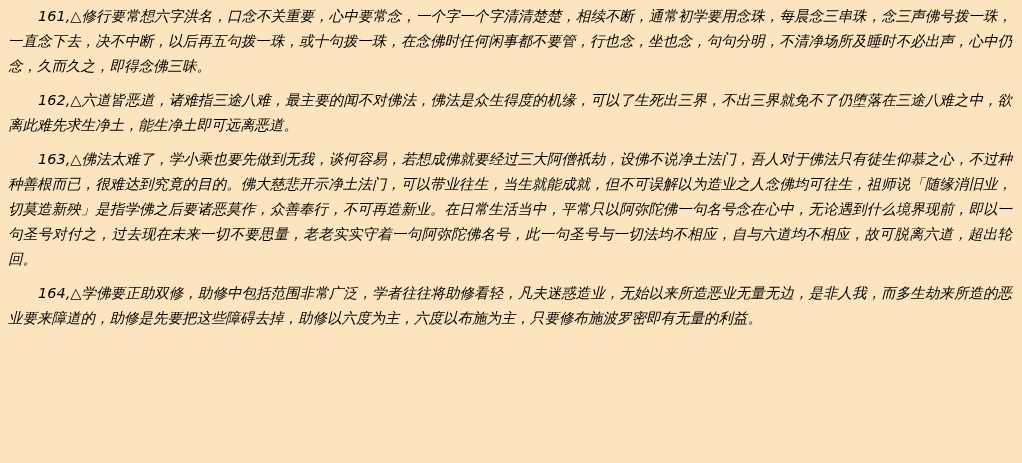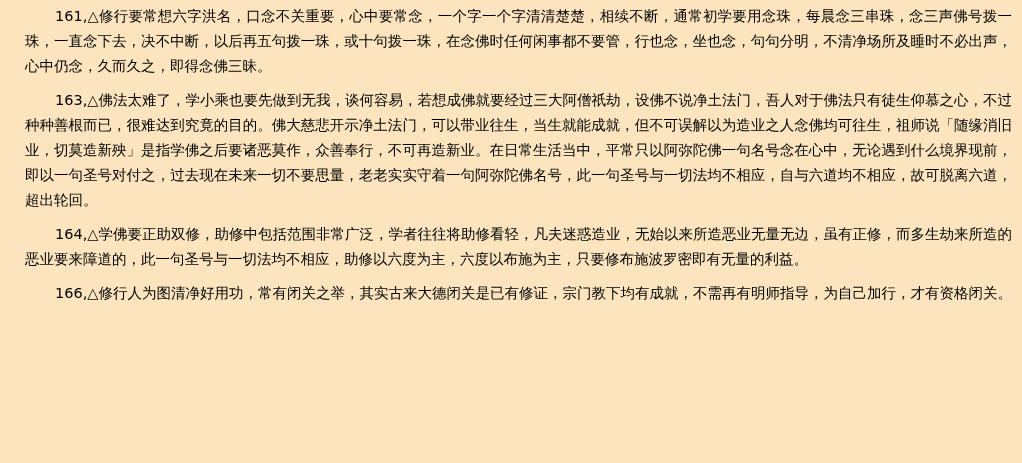--- a/index.html
+++ b/index.html
@@ -12,21 +12,22 @@
     background: #FCE5BE;
     font-family: "DejaVu Sans", "Liberation Sans", sans-serif;
     color: #000000;
     overflow: hidden;
   }
   #page {
     width: 1022px;
     height: 463px;
     background: #FCE5BE;
     box-sizing: border-box;
-    padding: 4px 10px 0 25px;
+    padding: 4px 10px 0 8px;
+    font-style: italic;
   }
   .para {
     font-size: 14.5px;
     line-height: 25px;
     text-align: justify;
     text-justify: inter-ideograph;
     margin: 0 0 9px 0;
     letter-spacing: 0px;
   }
   .para .indent {
@@ -43,21 +44,21 @@
     margin-top: 0;
   }
 </style>
 </head>
 <body>
 
 <div id="page">
 
   <p class="para p-first"><span class="indent"></span><span class="num">161,</span><span class="tri">△</span><span>修行要常想六字洪名，口念不关重要，心中要常念，一个字一个字清清楚楚，相续不断，通常初学要用念珠，每晨念三串珠，念三声佛号拨一珠，一直念下去，决不中断，以后再五句拨一珠，或十句拨一珠，在念佛时任何闲事都不要管，行也念，坐也念，句句分明，不清净场所及睡时不必出声，心中仍念，久而久之，即得念佛三昧。</span></p>
 
+  <p class="para"><span class="indent"></span><span class="num">162,</span><span class="tri">△</span><span>六道皆恶道，诸难指三途八难，最主要的闻不对佛法，佛法是众生得度的机缘，可以了生死出三界，不出三界就免不了仍堕落在三途八难之中，欲离此难先求生净土，能生净土即可远离恶道。</span></p>
 
   <p class="para"><span class="indent"></span><span class="num">163,</span><span class="tri">△</span><span>佛法太难了，学小乘也要先做到无我，谈何容易，若想成佛就要经过三大阿僧祇劫，设佛不说净土法门，吾人对于佛法只有徒生仰慕之心，不过种种善根而已，很难达到究竟的目的。佛大慈悲开示净土法门，可以带业往生，当生就能成就，但不可误解以为造业之人念佛均可往生，祖师说「随缘消旧业，切莫造新殃」是指学佛之后要诸恶莫作，众善奉行，不可再造新业。在日常生活当中，平常只以阿弥陀佛一句名号念在心中，无论遇到什么境界现前，即以一句圣号对付之，过去现在未来一切不要思量，老老实实守着一句阿弥陀佛名号，此一句圣号与一切法均不相应，自与六道均不相应，故可脱离六道，超出轮回。</span></p>
 
-  <p class="para"><span class="indent"></span><span class="num">164,</span><span class="tri">△</span><span>学佛要正助双修，助修中包括范围非常广泛，学者往往将助修看轻，凡夫迷惑造业，无始以来所造恶业无量无边，虽有正修，而多生劫来所造的恶业要来障道的，此一句圣号与一切法均不相应，助修以六度为主，六度以布施为主，只要修布施波罗密即有无量的利益。</span></p>
+  <p class="para"><span class="indent"></span><span class="num">164,</span><span class="tri">△</span><span>学佛要正助双修，助修中包括范围非常广泛，学者往往将助修看轻，凡夫迷惑造业，无始以来所造恶业无量无边，是非人我，而多生劫来所造的恶业要来障道的，助修是先要把这些障碍去掉，助修以六度为主，六度以布施为主，只要修布施波罗密即有无量的利益。</span></p>
 
 
-  <p class="para"><span class="indent"></span><span class="num">166,</span><span class="tri">△</span><span>修行人为图清净好用功，常有闭关之举，其实古来大德闭关是已有修证，宗门教下均有成就，不需再有明师指导，为自己加行，才有资格闭关。</span></p>
 
 </div>
 
 </body></html>

